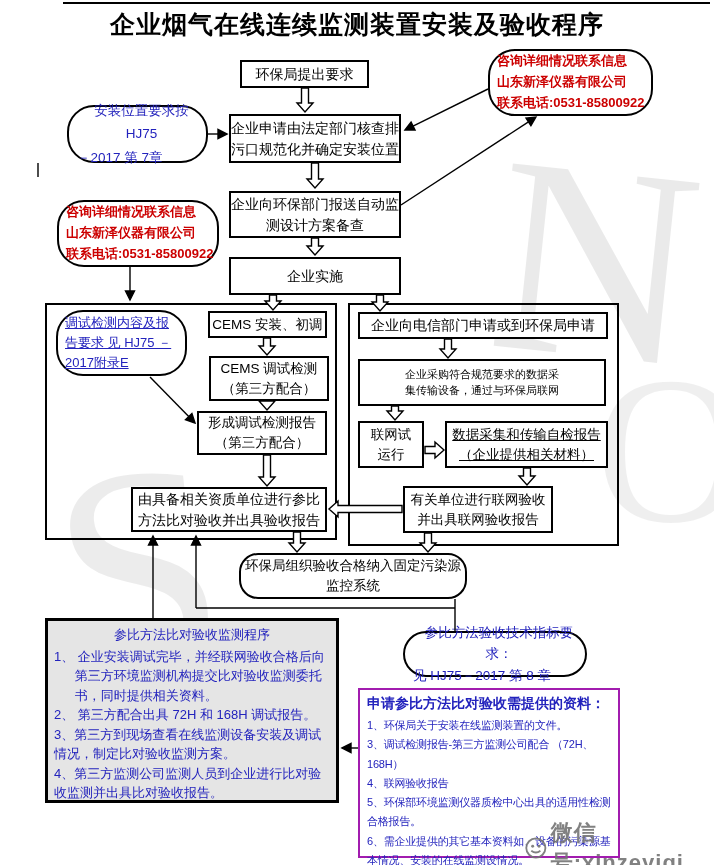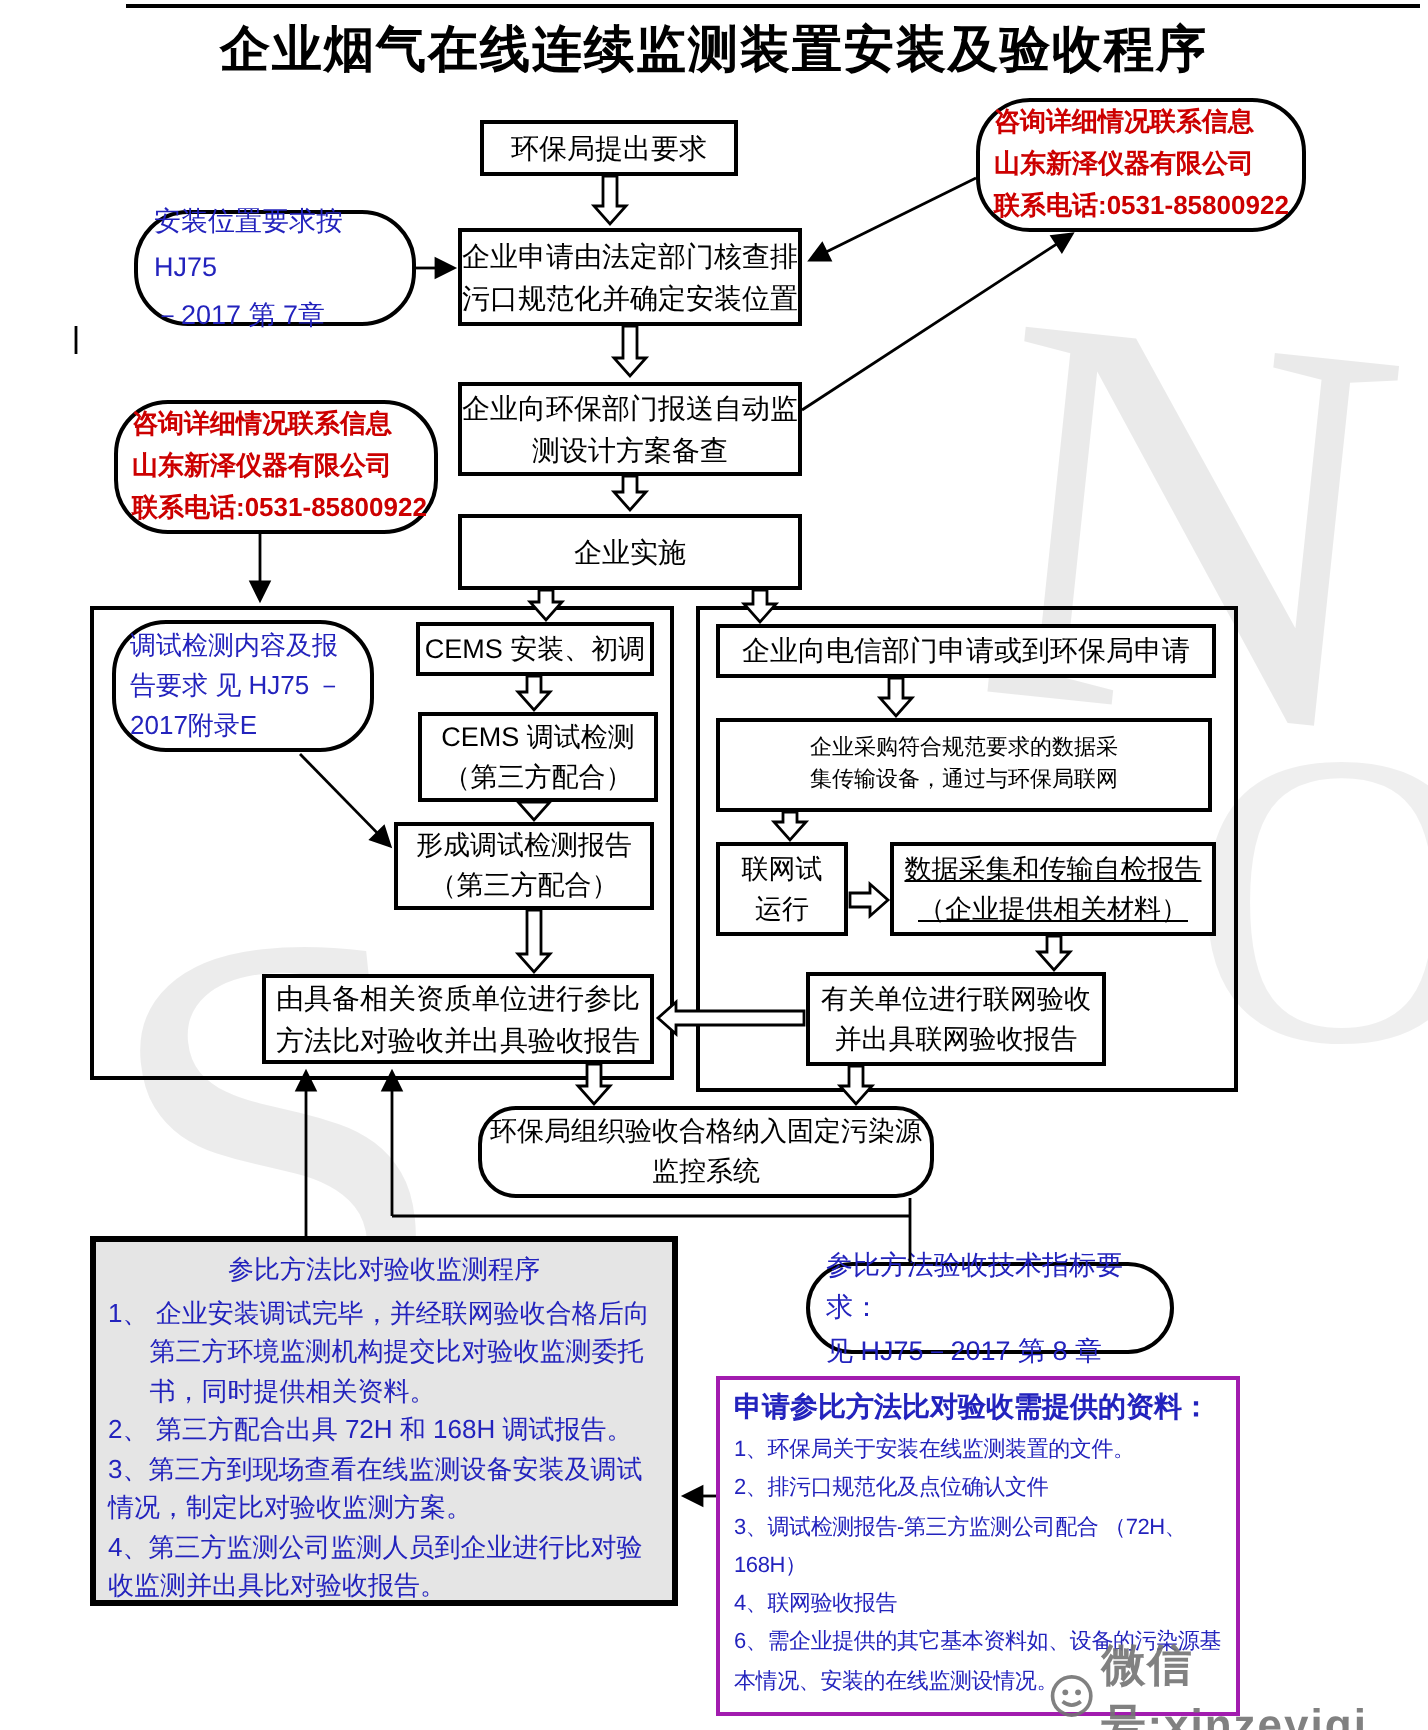--- a/index.html
+++ b/index.html
@@ -8,21 +8,21 @@
   .page-title{position:absolute;left:0;top:8px;width:714px;text-align:center;
        font-size:25px;font-weight:bold;letter-spacing:1px;z-index:2;}
   .top-rule{position:absolute;left:63px;top:2px;width:647px;height:2px;background:#000;z-index:1;}
   .box{position:absolute;background:#fff;border:2px solid #000;box-sizing:border-box;
        display:flex;flex-direction:column;justify-content:center;align-items:center;
        text-align:center;z-index:2;line-height:1.45;}
   .box .ln{display:block;}
   .container{position:absolute;border:2px solid #000;box-sizing:border-box;background:transparent;z-index:1;}
   .blue{color:#2323bd;}
   .red{color:#cc0000;font-weight:600;}
-  .left-align{align-items:flex-start;text-align:left;border-radius:27px;}
+  .left-align{align-items:flex-start;text-align:center;border-radius:27px;}
   .proc-box{position:absolute;background:#e5e5e5;border:3px solid #000;box-sizing:border-box;
        z-index:2;padding:4px 6px 0 6px;font-size:13px;line-height:1.5;}
   .proc-title{text-align:center;margin-bottom:2px;}
   .proc-item{margin:0;}
   .hang{padding-left:1.6em;text-indent:-1.6em;}
   .mat-box{position:absolute;background:#fff;border:2px solid #a21caf;box-sizing:border-box;
        z-index:2;padding:5px 7px 0 7px;}
   .mat-title{font-size:14px;font-weight:bold;margin-bottom:3px;}
   .mat-item{font-size:11px;line-height:1.75;letter-spacing:-0.2px;}
   .wm-letter{position:absolute;z-index:0;font-family:"Liberation Serif","DejaVu Serif",serif;
@@ -72,21 +72,21 @@
   <span class="ln">山东新泽仪器有限公司</span>
   <span class="ln">联系电话:0531-85800922</span>
 </div>
 
 <div class="box red left-align" style="left:57px;top:200px;width:162px;height:67px;font-size:13px;padding-left:7px;line-height:1.6;">
   <span class="ln">咨询详细情况联系信息</span>
   <span class="ln">山东新泽仪器有限公司</span>
   <span class="ln">联系电话:0531-85800922</span>
 </div>
 
-<div class="box blue left-align" style="left:56px;top:310px;width:131px;height:66px;font-size:13px;padding-left:7px;line-height:1.55;">
+<div class="box blue left-align" style="left:56px;top:310px;width:131px;height:66px;font-size:13px;padding-left:7px;line-height:1.55;text-decoration:underline;">
   <span class="ln">调试检测内容及报</span>
   <span class="ln">告要求 见 HJ75 －</span>
   <span class="ln">2017附录E</span>
 </div>
 
 <div class="box" style="left:208px;top:311px;width:119px;height:27px;font-size:13.5px;">
   <span class="ln">CEMS 安装、初调</span>
 </div>
 
 <div class="box" style="left:209px;top:356px;width:120px;height:45px;font-size:13.5px;">
@@ -142,23 +142,23 @@
 </div>
 
 <div class="box blue left-align" style="left:403px;top:631px;width:184px;height:46px;font-size:13.5px;padding-left:8px;line-height:1.6;">
   <span class="ln">参比方法验收技术指标要求：</span>
   <span class="ln">见 HJ75－2017 第 8 章</span>
 </div>
 
 <div class="mat-box blue" style="left:358px;top:688px;width:262px;height:170px;">
   <div class="mat-title">申请参比方法比对验收需提供的资料：</div>
   <div class="mat-item">1、环保局关于安装在线监测装置的文件。</div>
-  <div class="mat-item">2、排污口规范化及点位确认文件</div>
   <div class="mat-item">3、调试检测报告-第三方监测公司配合 （72H、168H）</div>
   <div class="mat-item">4、联网验收报告</div>
+  <div class="mat-item">5、环保部环境监测仪器质检中心出具的适用性检测合格报告。</div>
   <div class="mat-item">6、需企业提供的其它基本资料如、设备的污染源基本情况、安装的在线监测设情况。</div>
 </div>
 
 <svg id="arrow-layer" width="714" height="865" viewBox="0 0 714 865">
     <path d="M 301.5 88 L 301.5 103 L 297 103 L 305 112 L 313 103 L 308.5 103 L 308.5 88 Z" fill="#fff" stroke="#000" stroke-width="1.4"></path>
     <path d="M 311.5 163 L 311.5 179 L 307 179 L 315 188 L 323 179 L 318.5 179 L 318.5 163 Z" fill="#fff" stroke="#000" stroke-width="1.4"></path>
     <path d="M 311.5 238 L 311.5 246 L 307 246 L 315 255 L 323 246 L 318.5 246 L 318.5 238 Z" fill="#fff" stroke="#000" stroke-width="1.4"></path>
     <path d="M 269.5 295 L 269.5 301 L 265 301 L 273 310 L 281 301 L 276.5 301 L 276.5 295 Z" fill="#fff" stroke="#000" stroke-width="1.4"></path>
     <path d="M 376.5 295 L 376.5 302 L 372 302 L 380 311 L 388 302 L 383.5 302 L 383.5 295 Z" fill="#fff" stroke="#000" stroke-width="1.4"></path>
     <path d="M 263.5 338 L 263.5 346 L 259 346 L 267 355 L 275 346 L 270.5 346 L 270.5 338 Z" fill="#fff" stroke="#000" stroke-width="1.4"></path>

